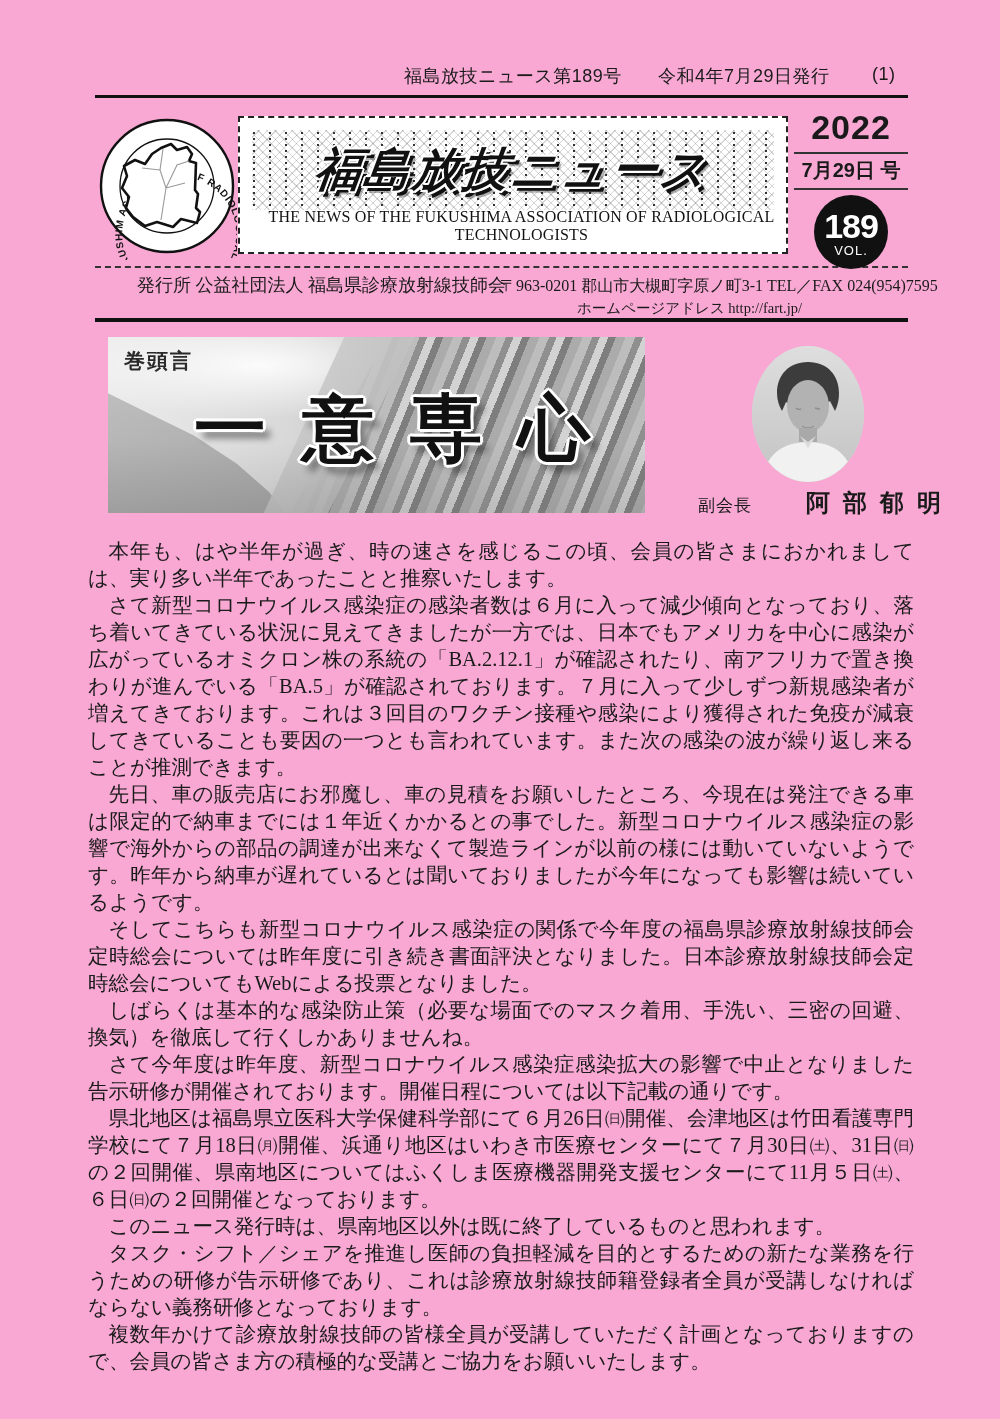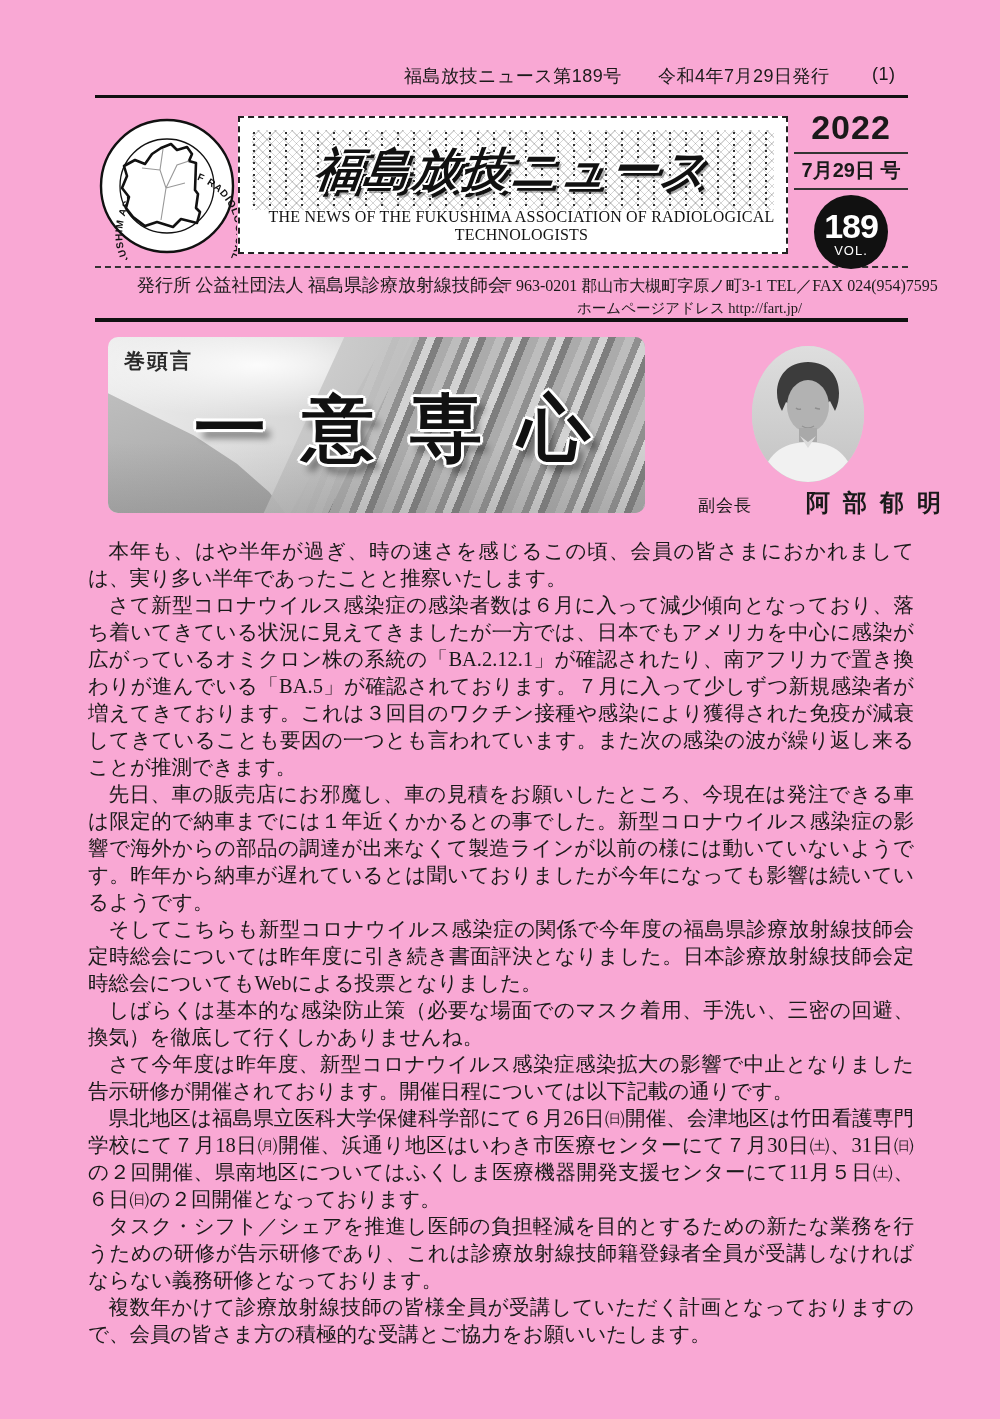--- a/index.html
+++ b/index.html
@@ -39,21 +39,21 @@
   .vollabel{font-size:13px;letter-spacing:1px;margin-top:0;}
 
   .dash-sep{left:95px;top:266px;width:813px;border-top:2px dashed #333;}
   .pub1-left{left:137px;top:273px;font-size:18px;}
   .pub1-right{left:500px;top:276px;font-size:16px;}
   .pub2{left:552px;top:299px;font-size:14.5px;margin-left:25px;}
   .rule-mid{top:318px;left:95px;width:813px;height:3.5px;background:#111;}
 
   
   .banner{left:108px;top:337px;width:537px;height:176px;overflow:hidden;
-     background:linear-gradient(100deg,#ededed 0%,#d8d8d8 35%,#bcbcbc 60%,#a5a5a5 100%);border-radius:10px;}
+     background:linear-gradient(100deg,#ededed 0%,#d8d8d8 35%,#bcbcbc 60%,#a5a5a5 100%);}
   .sky{position:absolute;inset:0;background:radial-gradient(ellipse 60% 50% at 28% 16%, rgba(255,255,255,.9), rgba(255,255,255,0) 60%);}
   .ridge-left{position:absolute;inset:0;background:linear-gradient(160deg,#c6c6c6,#8f8f8f);
      clip-path:polygon(0 32%,8% 44%,16% 56%,24% 72%,30% 88%,33% 100%,0 100%);}
   .rock-main{position:absolute;inset:0;
      background:repeating-linear-gradient(112deg,#bdbdbd 0 9px,#8f8f8f 9px 16px,#d2d2d2 16px 24px,#7e7e7e 24px 31px,#ababab 31px 40px);
      clip-path:polygon(52% 0,100% 0,100% 100%,34% 100%);}
   .rock-spur{position:absolute;inset:0;background:linear-gradient(125deg,#e2e2e2,#9d9d9d);
      clip-path:polygon(44% 0,57% 0,41% 100%,29% 100%);opacity:.92;}
   .fog{position:absolute;inset:0;background:linear-gradient(to top, rgba(110,110,110,.22), transparent 40%);}
   .kantougen{position:absolute;left:16px;top:10px;font-size:21px;font-weight:600;color:#2a2a2a;letter-spacing:2px;z-index:5;}
@@ -158,17 +158,18 @@
   </div>
 
   <div class="abs article">
       <p>本年も、はや半年が過ぎ、時の速さを感じるこの頃、会員の皆さまにおかれましては、実り多い半年であったことと推察いたします。</p>
       <p>さて新型コロナウイルス感染症の感染者数は６月に入って減少傾向となっており、落ち着いてきている状況に見えてきましたが一方では、日本でもアメリカを中心に感染が広がっているオミクロン株の系統の「BA.2.12.1」が確認されたり、南アフリカで置き換わりが進んでいる「BA.5」が確認されております。７月に入って少しずつ新規感染者が増えてきております。これは３回目のワクチン接種や感染により獲得された免疫が減衰してきていることも要因の一つとも言われています。また次の感染の波が繰り返し来ることが推測できます。</p>
       <p>先日、車の販売店にお邪魔し、車の見積をお願いしたところ、今現在は発注できる車は限定的で納車までには１年近くかかるとの事でした。新型コロナウイルス感染症の影響で海外からの部品の調達が出来なくて製造ラインが以前の様には動いていないようです。昨年から納車が遅れているとは聞いておりましたが今年になっても影響は続いているようです。</p>
       <p>そしてこちらも新型コロナウイルス感染症の関係で今年度の福島県診療放射線技師会定時総会については昨年度に引き続き書面評決となりました。日本診療放射線技師会定時総会についてもWebによる投票となりました。</p>
       <p>しばらくは基本的な感染防止策（必要な場面でのマスク着用、手洗い、三密の回避、換気）を徹底して行くしかありませんね。</p>
       <p>さて今年度は昨年度、新型コロナウイルス感染症感染拡大の影響で中止となりました告示研修が開催されております。開催日程については以下記載の通りです。</p>
       <p>県北地区は福島県立医科大学保健科学部にて６月26日㈰開催、会津地区は竹田看護専門学校にて７月18日㈪開催、浜通り地区はいわき市医療センターにて７月30日㈯、31日㈰の２回開催、県南地区についてはふくしま医療機器開発支援センターにて11月５日㈯、６日㈰の２回開催となっております。</p>
+      <p>このニュース発行時は、県南地区以外は既に終了しているものと思われます。</p>
       <p>タスク・シフト／シェアを推進し医師の負担軽減を目的とするための新たな業務を行うための研修が告示研修であり、これは診療放射線技師籍登録者全員が受講しなければならない義務研修となっております。</p>
       <p>複数年かけて診療放射線技師の皆様全員が受講していただく計画となっておりますので、会員の皆さま方の積極的な受講とご協力をお願いいたします。</p>
     </div>
 
 </div>
 
 </body></html>

